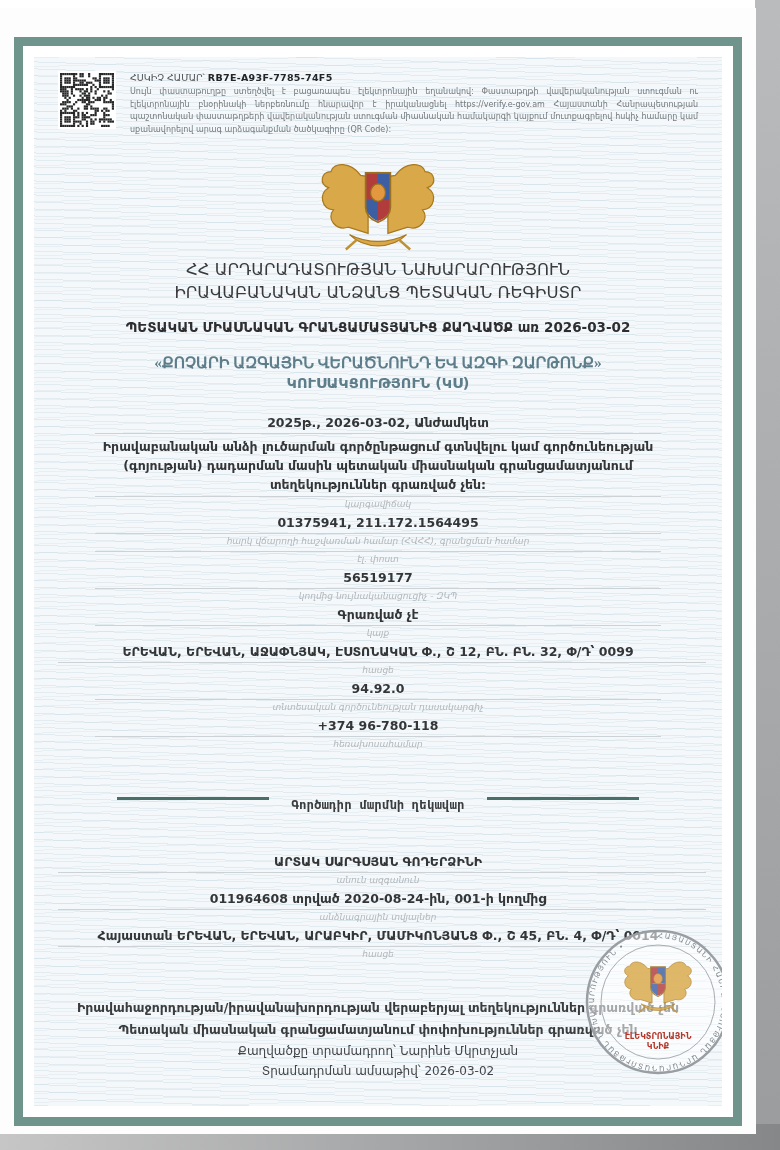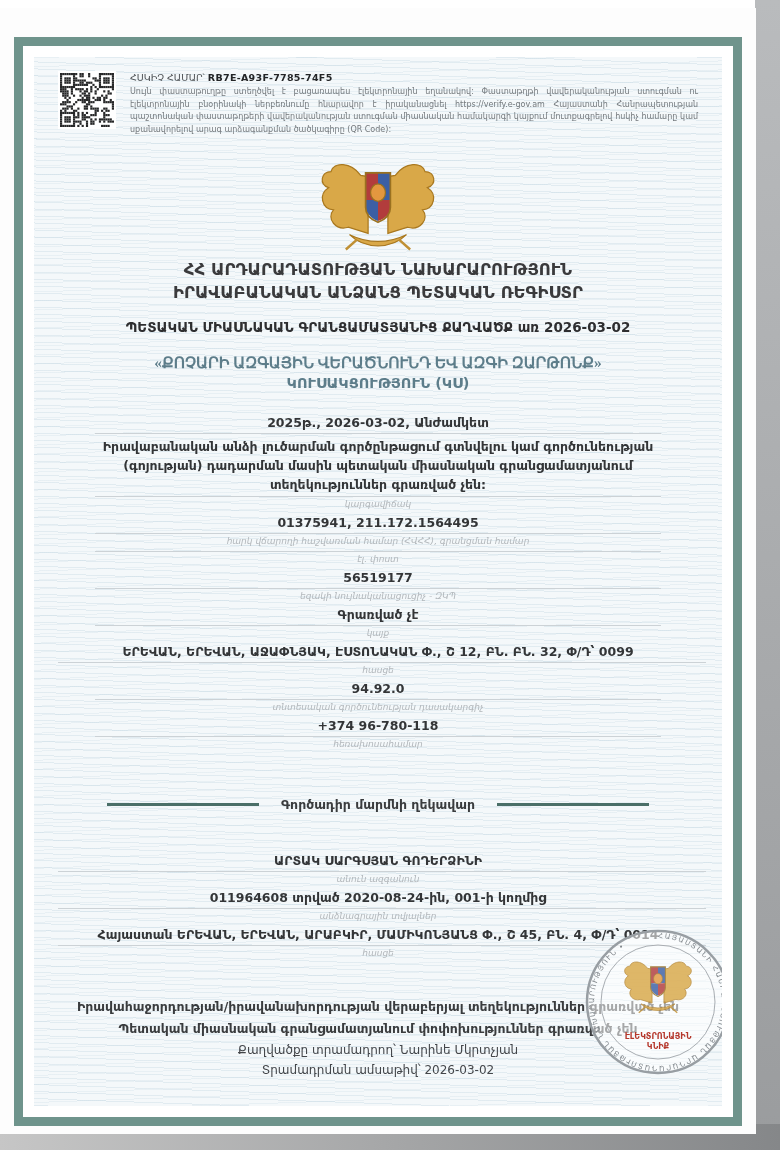--- a/index.html
+++ b/index.html
@@ -21,34 +21,34 @@
 
   .top-block{display:flex;gap:14px;align-items:flex-start;}
   .qr{width:54px;height:54px;background:#fff;padding:2px;flex:0 0 auto;}
   .verify-txt{flex:1;}
   .ctl-line{font-size:9.5px;color:#4b4f52;line-height:13px;}
   .ctl-line b{color:#232527;letter-spacing:.3px;}
   .verify-par{margin-top:2px;font-size:8px;line-height:12.5px;color:#73787c;text-align:justify;}
 
   .emblem{display:block;margin:22px auto 4px auto;}
 
-  .t1{font-size:16.5px;font-weight:700;color:#3a3a3c;text-align:center;line-height:23px;margin-top:6px;}
+  .t1{font-size:16.5px;font-weight:400;color:#3a3a3c;text-align:center;line-height:23px;margin-top:6px;}
   .extract{font-size:13.5px;font-weight:700;color:#2e2e30;text-align:center;margin-top:15px;}
   .org1{font-size:15.5px;font-weight:700;color:#5d7d8a;text-align:center;margin-top:17px;line-height:21px;font-family:Liberation Serif, serif;}
   .org2{font-size:14.5px;font-weight:700;color:#5d7d8a;text-align:center;line-height:20px;}
 
   .fields{margin-top:21px;}
   .field{text-align:center;margin-bottom:3px;}
   .field .value{font-size:12.5px;font-weight:700;color:#333537;line-height:17px;margin:0 auto;}
   .field .value.par{max-width:600px;line-height:19px;}
   .rule{border-top:1px solid #ccd2d6;width:566px;margin:2px auto 0 auto;height:0;}
   .rule.wide{width:648px;}
   .field .label{font-size:9px;font-style:italic;color:#b2b7bb;line-height:13px;margin-top:1px;}
 
-  .sig-row{display:flex;align-items:center;justify-content:center;gap:22px;margin-top:46px;}
+  .sig-row{display:flex;justify-content:center;gap:22px;margin-top:46px;font-family:Liberation Mono, monospace;}
   .sig-line{width:152px;height:3px;background:#4a6f68;}
   .sig-cap{font-size:12.5px;font-weight:700;color:#3a3c3e;}
 
   .officer{margin-top:40px;}
   .footer{margin-top:36px;text-align:center;}
   .f-bold{font-size:12.5px;font-weight:700;color:#3a3c3e;line-height:22px;}
   .f-reg{font-size:12px;color:#43464a;line-height:20px;}
 
   .seal{position:absolute;right:-12px;bottom:28px;width:152px;height:152px;}
 </style>
@@ -414,21 +414,21 @@
             <div class="rule"></div>
             <div class="label">հարկ վճարողի հաշվառման համար (ՀՎՀՀ), գրանցման համար</div>
           </div>
           <div class="field">
             <div class="rule"></div>
             <div class="label">էլ. փոստ</div>
           </div>
           <div class="field">
             <div class="value">56519177</div>
             <div class="rule"></div>
-            <div class="label">եզակի նույնականացուցիչ - ԶԿՊ</div>
+            <div class="label">կողմից նույնականացուցիչ - ԶԿՊ</div>
           </div>
           <div class="field">
             <div class="value">Գրառված չէ</div>
             <div class="rule"></div>
             <div class="label">կայք</div>
           </div>
           <div class="field">
             <div class="value">ԵՐԵՎԱՆ, ԵՐԵՎԱՆ, ԱՋԱՓՆՅԱԿ, ԷՍՏՈՆԱԿԱՆ Փ., Շ 12, ԲՆ. ԲՆ. 32, Փ/Դ՝ 0099</div>
             <div class="rule wide"></div>
             <div class="label">հասցե</div>

